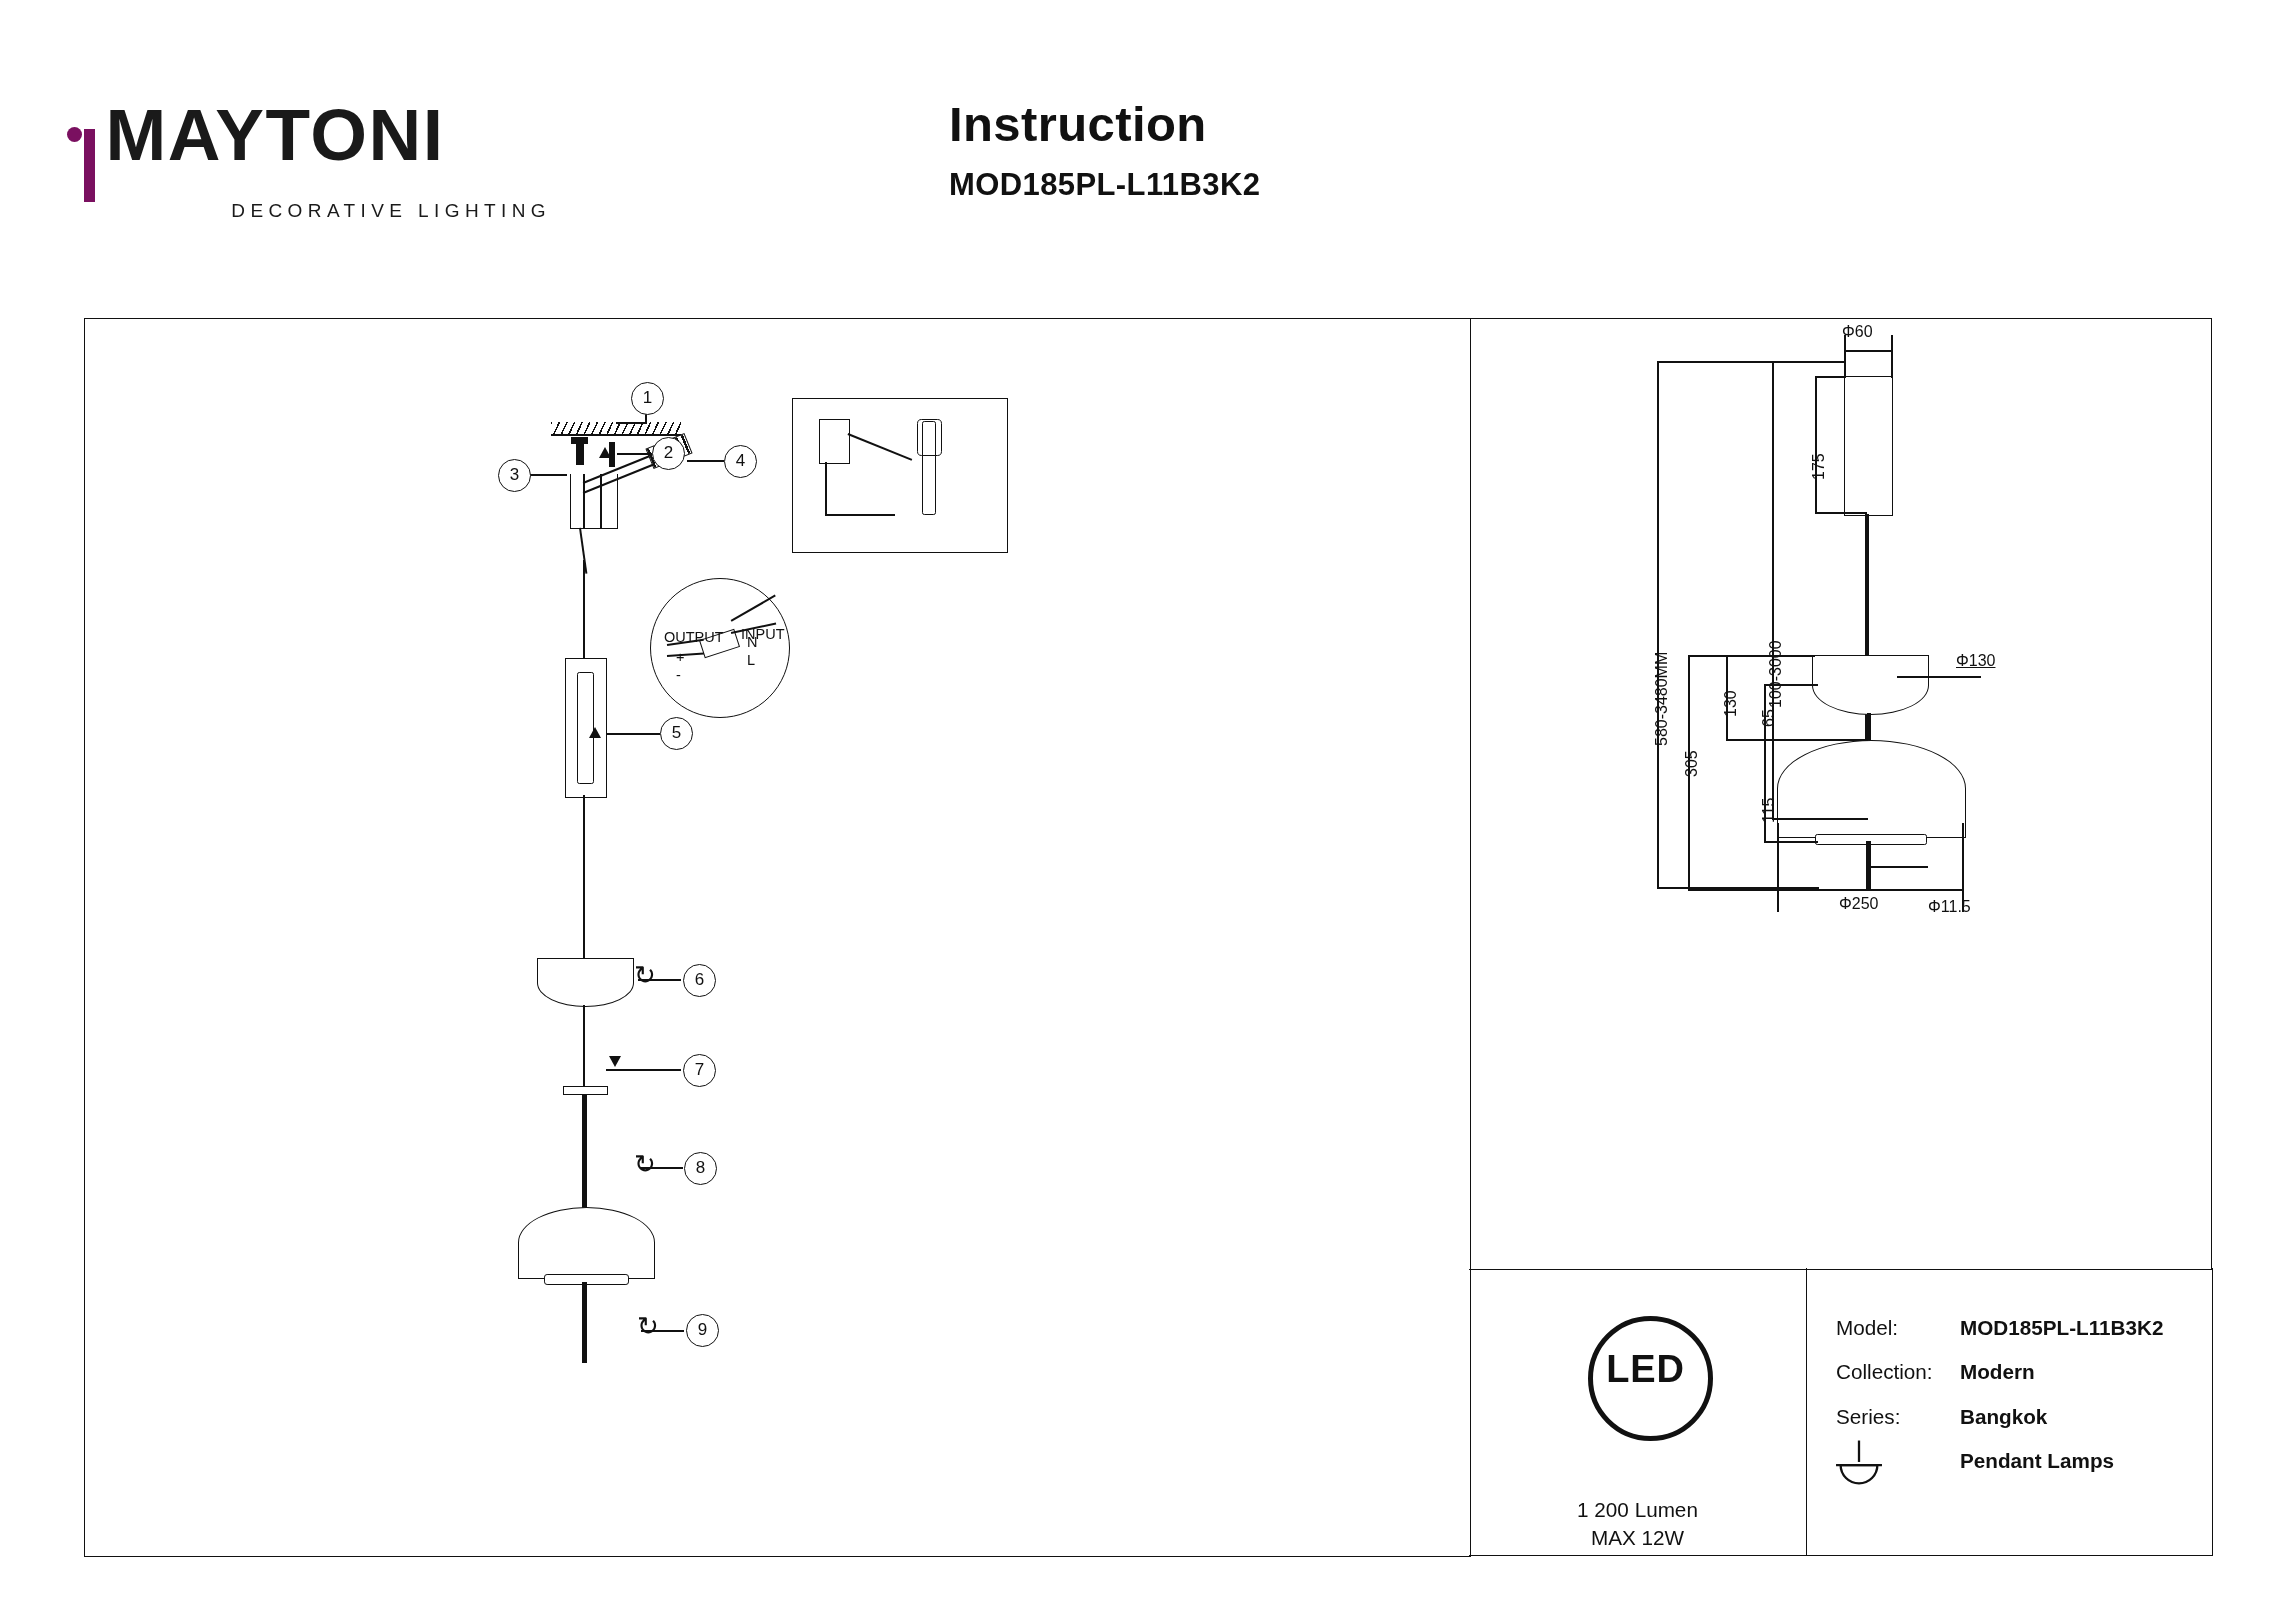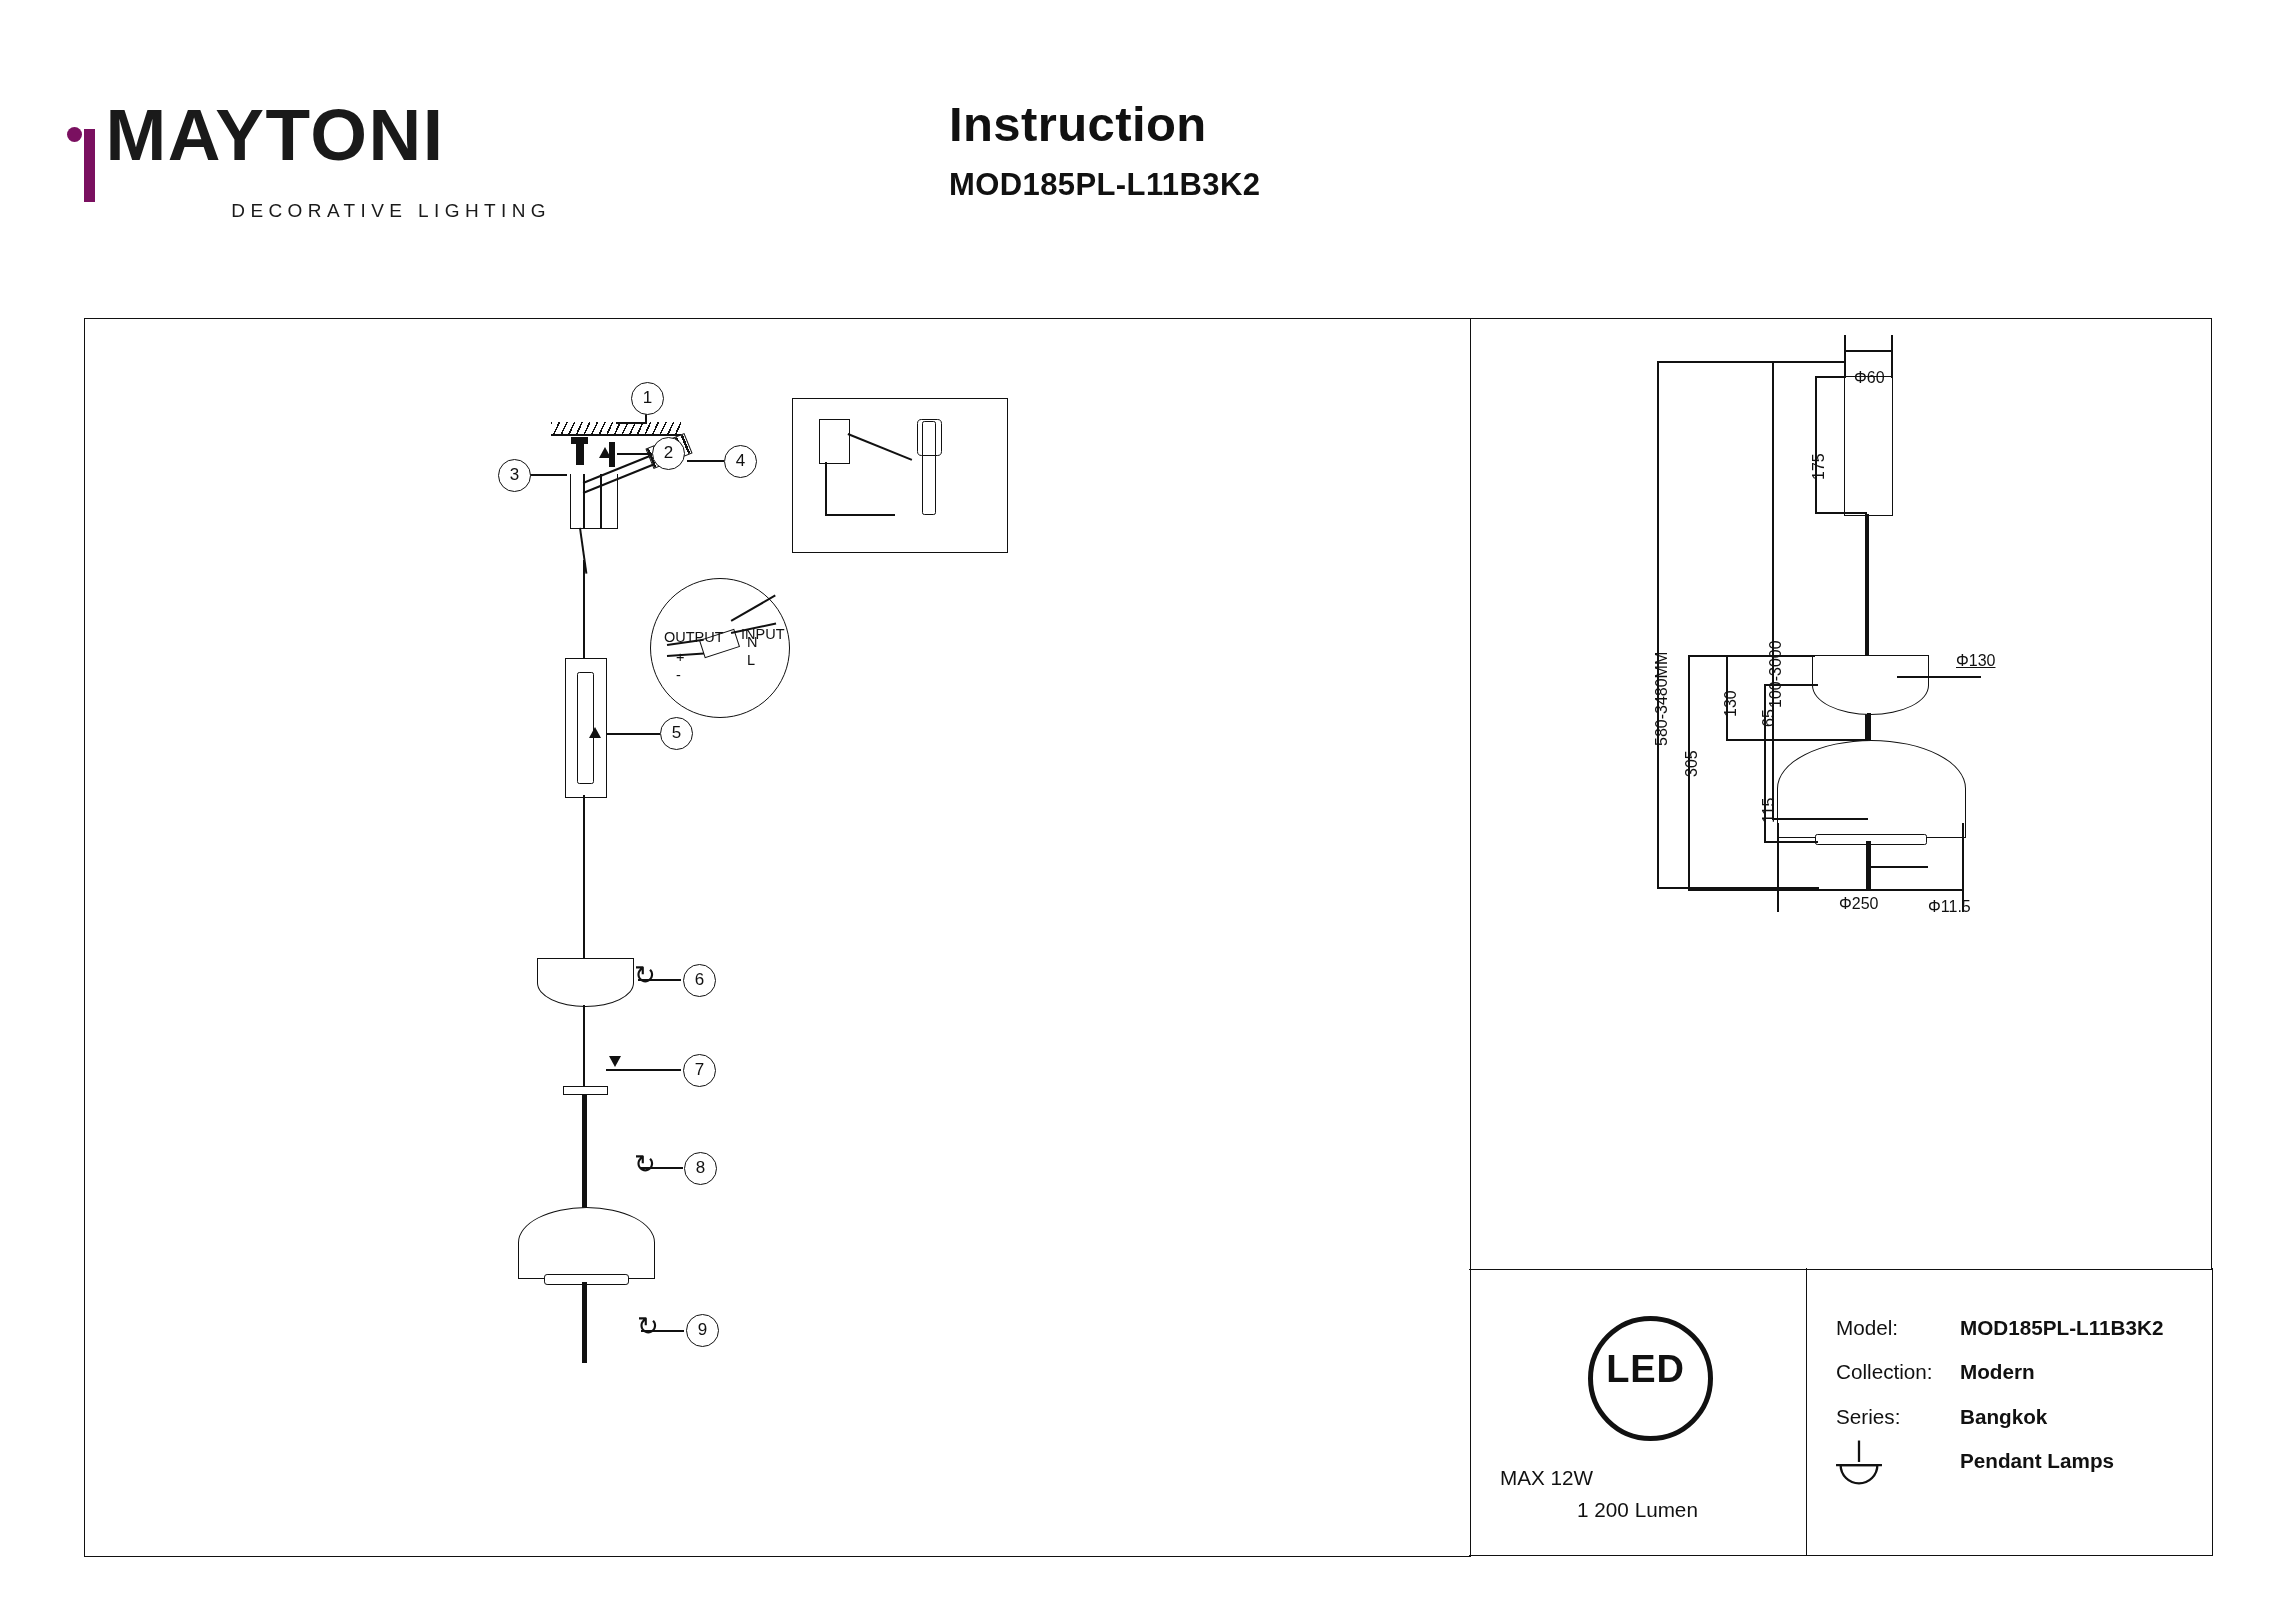--- a/index.html
+++ b/index.html
@@ -94,21 +94,21 @@
   .t-dome-big{position:absolute;left:308px;top:422px;width:187px;height:96px;border:1.5px solid #111;border-radius:187px 187px 0 0 / 96px 96px 0 0;background:#fff;}
   .t-plate{position:absolute;left:346px;top:516px;width:110px;height:9.2px;border:1.5px solid #111;background:#fff;border-radius:2.3px;}
   .t-pin{position:absolute;left:397px;top:523px;width:4.6px;height:49px;background:#111;}
 
   .dimtxt{position:absolute;font-size:16px;color:#111;}
   .dimtxt.vert{transform:rotate(-90deg);transform-origin:left top;white-space:nowrap;}
 
   
   .led-circle{position:absolute;left:1588px;top:1316px;width:115px;height:115px;border:5.4px solid #111;border-radius:50%;}
   .led-text{position:absolute;left:1588px;top:1348px;width:115px;text-align:center;font-size:38px;font-weight:bold;letter-spacing:0.8px;color:#111;}
-  .led-max{position:absolute;left:1500px;top:1466px;width:275px;text-align:left;font-size:20.7px;color:#111;}
+  .led-max{position:absolute;left:1500px;top:1526px;width:275px;text-align:center;font-size:20.7px;color:#111;}
   .led-lum{position:absolute;left:1500px;top:1498px;width:275px;text-align:center;font-size:20.7px;color:#111;}
 
   
   .info-row{position:absolute;font-size:20.7px;color:#111;}
   .info-key{color:#111;}
   .info-val{font-weight:bold;color:#111;}
   .lamp-ico{position:absolute;left:1836px;top:1439px;width:46px;height:49px;}
 </style>
 </head>
 <body>
@@ -212,21 +212,21 @@
     <div class="t-rod"></div>
     <div class="t-dome-up"></div>
     <div class="t-stem"></div>
     <div class="t-dome-big"></div>
     <div class="t-plate"></div>
     <div class="t-pin"></div>
 
     <div class="ln v1px" style="left:375px;top:17px;height:43px;"></div>
     <div class="ln v1px" style="left:422px;top:17px;height:43px;"></div>
     <div class="ln h1px" style="left:375px;top:32px;width:47px;"></div>
-    <div class="dimtxt" style="left:385px;top:4.6px;margin-top:46px;">Φ60</div>
+    <div class="dimtxt" style="left:373px;top:4.6px;">Φ60</div>
 
     <div class="ln v1px" style="left:346px;top:58px;height:138px;"></div>
     <div class="ln h1px" style="left:346px;top:58px;width:31px;"></div>
     <div class="ln h1px" style="left:346px;top:194px;width:52px;"></div>
     <div class="dimtxt vert" style="left:341px;top:162px;">175</div>
 
     <div class="ln v1px" style="left:303px;top:43px;height:459px;"></div>
     <div class="ln h1px" style="left:303px;top:43px;width:73px;"></div>
     <div class="ln h1px" style="left:303px;top:500px;width:96px;"></div>
     <div class="dimtxt vert" style="left:298px;top:390px;">100-3000</div>

